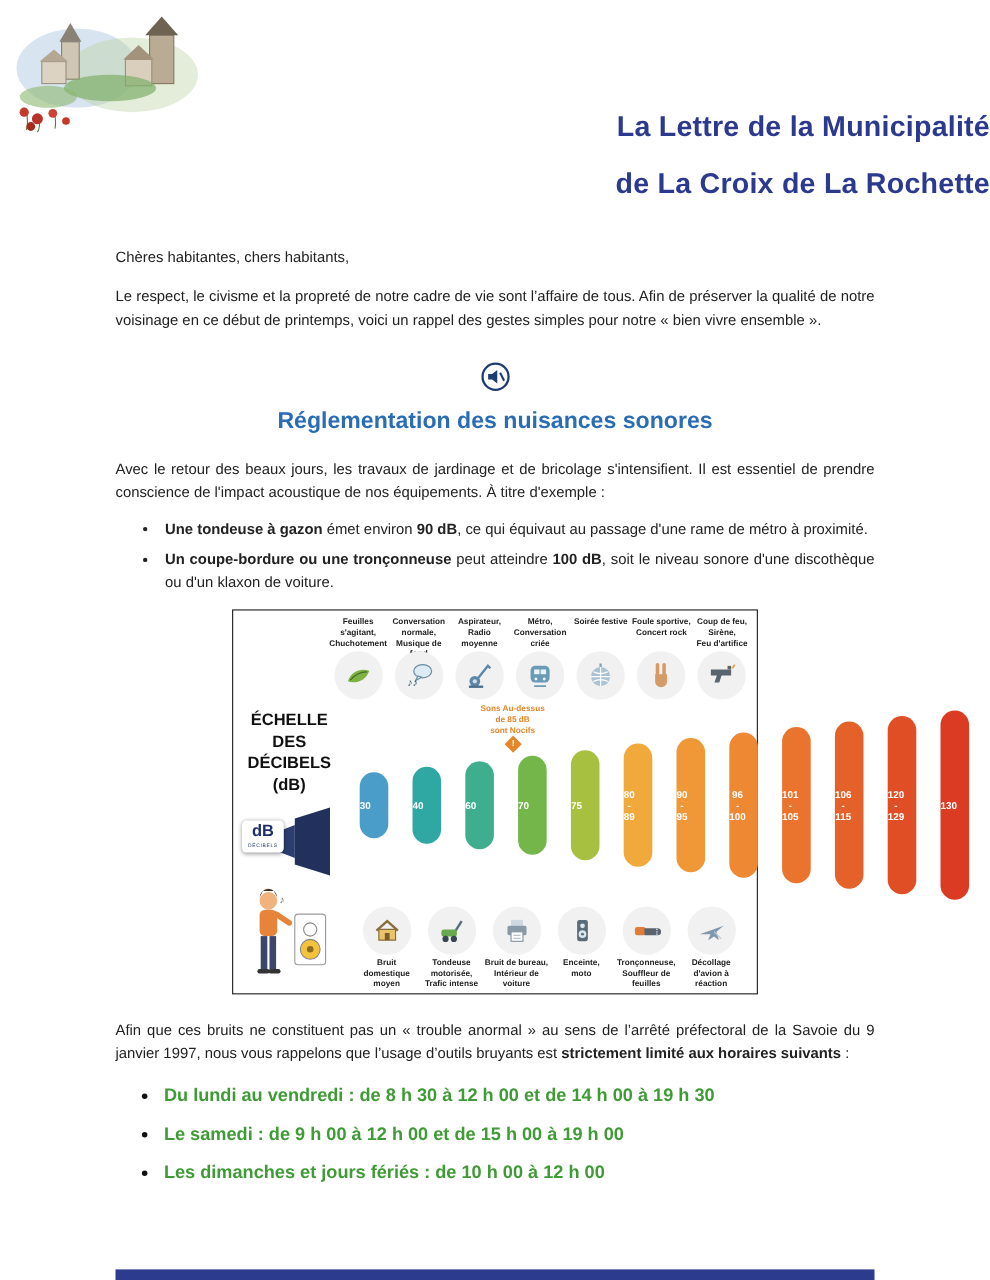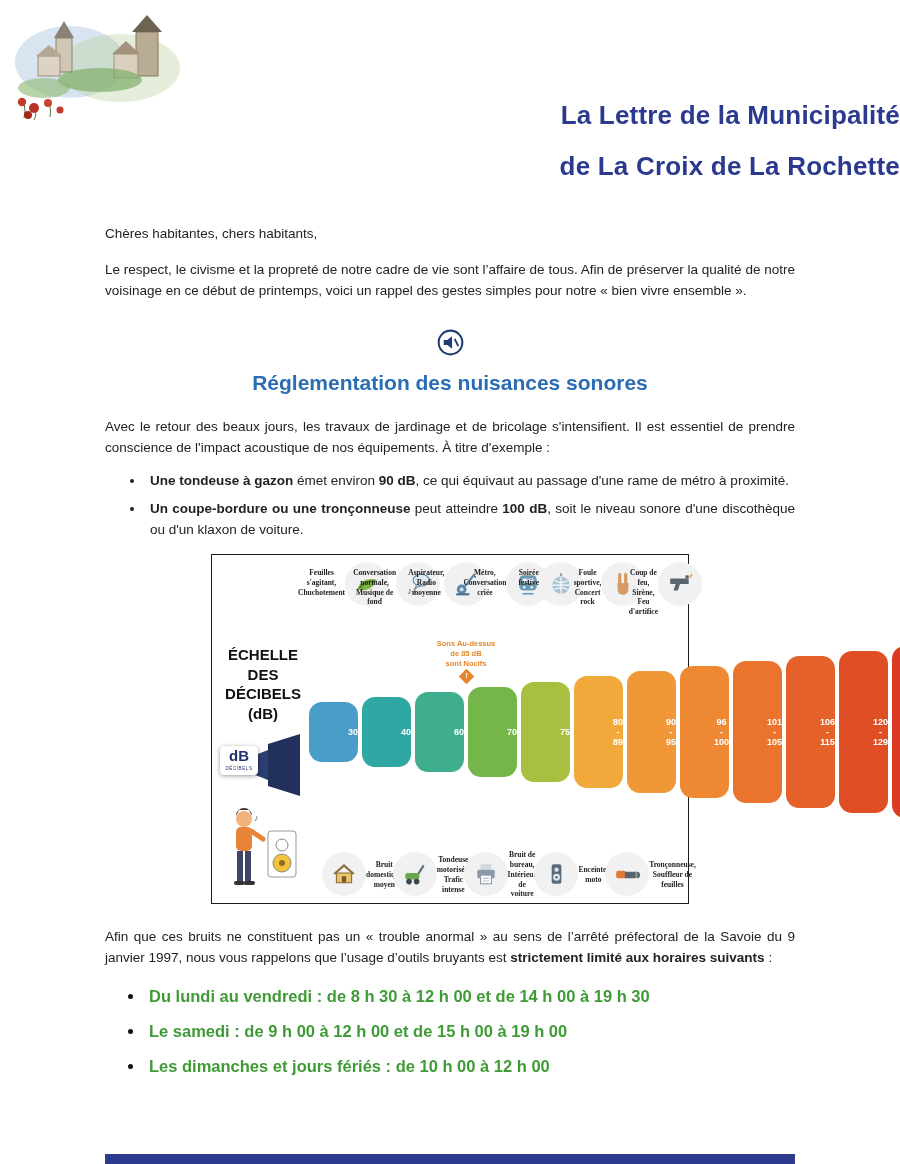--- a/index.html
+++ b/index.html
@@ -21,28 +21,28 @@
   .section-h { margin-top:28px; display:flex; align-items:center; gap:11px; font-size:21px; font-weight:700;flex-direction:column; }
   .noise-p { margin-top:16px; }
 
   ul.examples { margin:12px 0 0 40px; }
   ul.examples li { margin-bottom:7px; text-align:justify; padding-left:5px; }
 
   
   .infographic { width:478px; height:350px; border:1px solid #1a1a1a; margin:14px auto 0; position:relative; background:#fff; }
   .top-cats { position:absolute; top:5px; left:86px; right:4px; display:flex; }
   .bottom-cats { position:absolute; bottom:4px; left:110px; right:12px; display:flex; }
-  .cat { flex:1; display:flex; flex-direction:row; align-items:center; min-width:0;font-family:Liberation Serif, serif; }
+  .cat { flex:1; display:flex; flex-direction:column; align-items:center; min-width:0; }
   .cat-label { font-size:7.5px; font-weight:700; text-align:center; white-space:pre-line; line-height:1.3; color:#222; }
   .top-cats .cat-label { height:30px; }
   .cat-circle { width:44px; height:44px; border-radius:50%; background:#f1f1f1; display:flex; align-items:center; justify-content:center; margin-top:2px; flex:none; }
   .bottom-cats .cat-circle { margin:0 0 2px; }
 
   .pills { position:absolute; top:87px; left:97px; right:6px; height:180px; display:flex; align-items:center; gap:4px; }
-  .pill { width:49px; flex:none; border-radius:13px; display:flex; align-items:center; justify-content:flex-end; color:#fff; font-size:9px; font-weight:700; text-align:center; white-space:pre-line; line-height:1.15; }
+  .pill { width:26px; flex:none; border-radius:13px; display:flex; align-items:center; justify-content:flex-start; color:#fff; font-size:9px; font-weight:700; text-align:center; white-space:pre-line; line-height:1.15;margin-left:18px; }
 
   .left-block { position:absolute; left:6px; top:90px; width:90px; text-align:center; }
   .scale-title { font-size:15px; font-weight:700; white-space:pre-line; line-height:1.3; color:#101010; }
   .speaker-row { margin-top:10px; position:relative; height:64px; }
   .horn { position:absolute; left:24px; top:0; }
   .db-card { position:absolute; left:2px; top:13px; width:38px; background:#fff; border-radius:4px; box-shadow:0 1px 4px rgba(0,0,0,.4); padding:2px 0 3px; z-index:2; }
   .db-big { font-size:15px; font-weight:700; color:#20306b; display:block; line-height:1.1; }
   .db-small { font-size:4.5px; letter-spacing:.6px; color:#20306b; display:block; }
   .person { margin-top:2px; }
 
@@ -325,20 +325,31 @@
             <svg width="26" height="26" viewBox="0 0 24 24">
                 <rect x="2" y="9" width="9" height="7" rx="2" fill="#e07b39"></rect>
                 <path d="M10 10h11a3 3 0 0 1 0 6H10z" fill="#5a646e"></path>
                 <path d="M20.5 10.5v5" stroke="#fff" stroke-dasharray="1 1"></path>
               </svg>
           </div>
           <div class="cat-label">Tronçonneuse,
 Souffleur de
 feuilles</div>
         </div>
+        <div class="cat">
+          <div class="cat-circle">
+            <svg width="26" height="26" viewBox="0 0 24 24">
+                <path d="M2 15L22 8l-6 5 2 7-4-3-5 3 2-5z" fill="#7f98ad"></path>
+                <path d="M14 13l6 6" stroke="#b9cad7"></path>
+              </svg>
+          </div>
+          <div class="cat-label">Décollage
+d'avion à
+réaction</div>
+        </div>
       </div>
 
     </figure>
 
     <p class="reg-p">
       <span>Afin que ces bruits ne constituent pas un « trouble anormal » au sens de l’arrêté préfectoral de la Savoie du 9 janvier 1997, nous vous rappelons que l’usage d’outils bruyants est </span><b>strictement limité aux horaires suivants</b><span> :</span>
     </p>
 
     <ul class="hours">
       <li><span style="color: rgb(63, 155, 53);">Du lundi au vendredi : de 8 h 30 à 12 h 00 et de 14 h 00 à 19 h 30</span></li>

